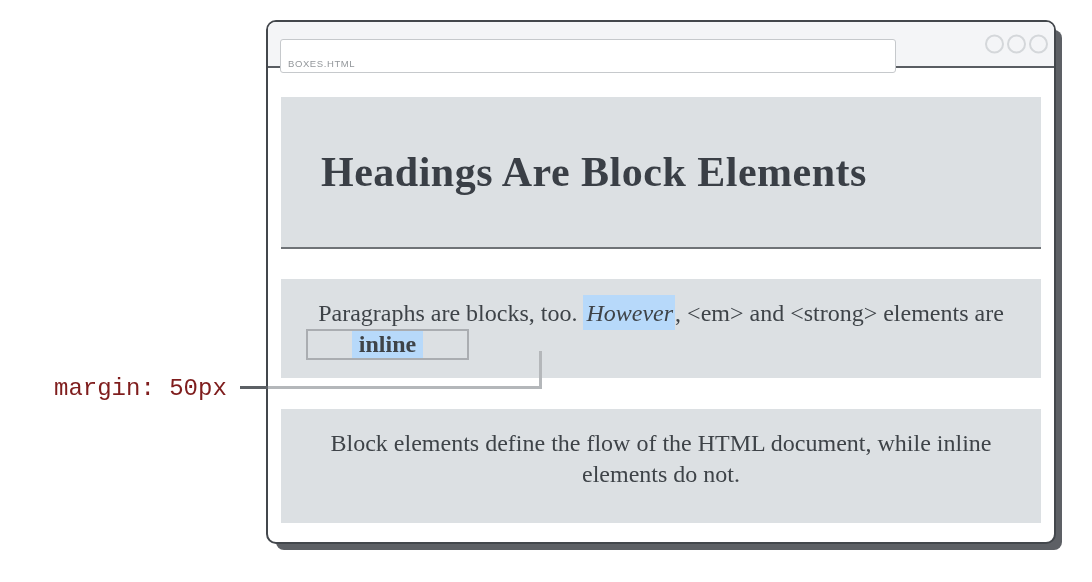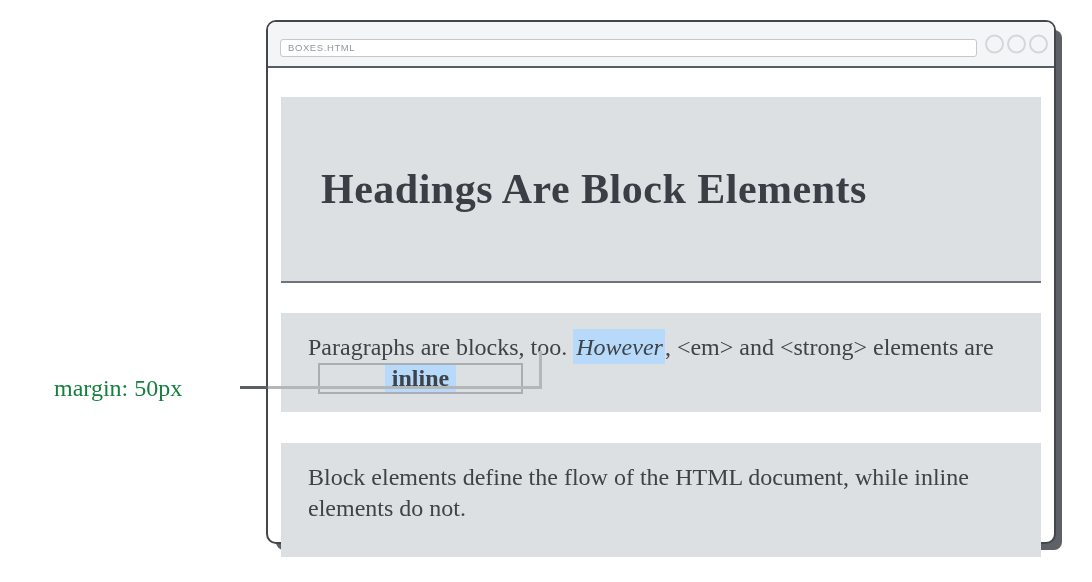--- a/index.html
+++ b/index.html
@@ -5,78 +5,78 @@
 <style>
   html,body { margin:0; padding:0; background:#ffffff; }
   .stage {
     position:relative; width:1092px; height:582px; background:#ffffff;
     font-family:"Liberation Serif", serif; overflow:hidden;
   }
 
   
   .margin-label {
     position:absolute; left:54px; top:375px;
-    font-family:Liberation Serif, serif;
-    font-size:24px; color:#15803d; white-space:nowrap;
+    font-family:Liberation Mono, monospace;
+    font-size:24px; color:#7f1d1d; white-space:nowrap;
   }
   .conn { position:absolute; z-index:6; }
   .conn-dash { left:240px; top:386px; width:28px; height:3px; background:#5c6065; }
   .conn-h    { left:268px; top:386px; width:273px; height:3px; background:#b4b7ba; }
   .conn-v    { left:539px; top:351px; width:3px;  height:38px; background:#b4b7ba; }
 
   
   .browser {
     position:absolute; left:266px; top:20px; width:786px; height:520px;
     background:#ffffff; border:2px solid #43474c; border-radius:10px;
     box-shadow:8px 8px 0 -2px #5d6065; z-index:1;
   }
   .topbar {
     position:relative; height:44px; background:#f4f5f7;
     border-bottom:2px solid #595d62; border-radius:8px 8px 0 0;
   }
   .urlbar {
-    position:absolute; left:12px; top:17px; width:697px; height:18px;
+    position:absolute; left:12px; top:17px; width:616px; height:18px;
     background:#ffffff; border:1px solid #c6c9cc; border-radius:3px;
-    box-sizing:border-box; padding:0 7px; line-height:16px;
+    box-sizing:border-box; padding:16px 7px; line-height:16px;
     font-family:"Liberation Sans", sans-serif; font-size:9.5px;
     letter-spacing:0.6px; color:#93979b; white-space:nowrap; overflow:hidden;
   }
   .winbtns {
     position:absolute; right:6px; top:50%; transform:translateY(-50%);
     display:flex; gap:3px;
   }
   .winbtn {
     width:19px; height:19px; border:2px solid #d4d7da; border-radius:50%;
     box-sizing:border-box; background:transparent;
   }
 
   
   .content { padding:29px 13px 0; }
   .block { background:#dce0e3; color:#3e4348; }
   .heading-block {
-    height:186px; box-sizing:border-box; border-bottom:2px solid #6f7377;
+    height:152px; box-sizing:border-box; border-bottom:2px solid #6f7377;
     display:flex; align-items:center; padding:0 40px; margin-bottom:30px;
   }
   .heading-block h1 {
     margin:0; font-size:42px; font-weight:bold; letter-spacing:0.5px;
     color:#3a3f46;
   }
   .para-block {
-    box-sizing:border-box; font-size:24px; line-height:31px; padding:19px 27px;
+    box-sizing:border-box; font-size:24px; line-height:31px; padding:19px 15px;text-align:center;
   }
   .p1 { height:99px; margin-bottom:31px; }
   .p2 { height:114px; }
   .line { white-space:nowrap; }
   .l2 { display:flex; align-items:center; height:31px; }
   .hl-em {
     background:#b7d9fa; font-style:italic; padding:5px 2px 4px 3px;
   }
   .margin-box {
     display:inline-flex; justify-content:center; align-items:stretch;
-    width:205px; height:31px; box-sizing:border-box;
+    width:163px; height:31px; box-sizing:border-box;
     border:2px solid #aaadb1; margin:7px 10px; flex:0 0 auto;
   }
   .margin-box .hl-strong {
     display:flex; align-items:center; background:#b7d9fa;
     font-weight:bold; padding:0 7px;
   }
 </style>
 </head>
 <body>
 

